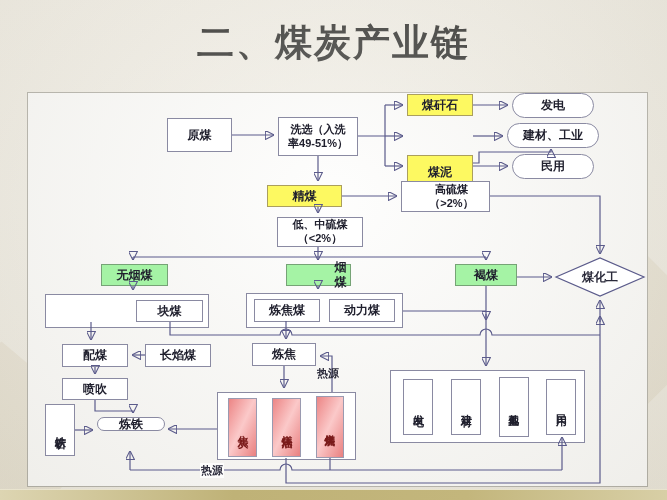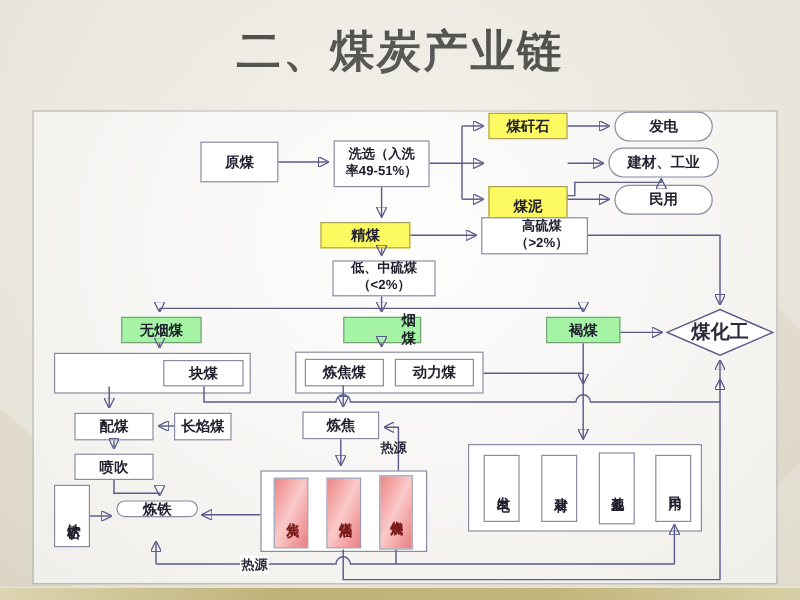--- a/index.html
+++ b/index.html
@@ -29,21 +29,21 @@
   .node{z-index:2;}
   .two{flex-direction:column;font-size:11px;align-items:center;}
   .yellow{background:var(--yellow,#fdf961);border-color:#ab9f5e;}
   .green{background:var(--green,#a5f3a5);border-color:#76a376;}
   .stadium{border-radius:999px;border-color:#8a8aa2;}
   .pink{background:linear-gradient(115deg,#ec8585,#fbc9c9 48%,#e98080);
         border-color:#9a9ab0;color:var(--pinktxt,#7a1b1b);font-weight:bold;}
   .vtext{writing-mode:vertical-rl;text-orientation:upright;letter-spacing:2px;line-height:1;}
   .overlabel{position:absolute;z-index:4;font-size:11px;font-weight:600;color:#2a2a3a;
         display:flex;align-items:center;justify-content:center;}
-  .diamond-label{font-size:16px;}
+  .diamond-label{font-size:12px;}
   .halo{background:#fdfdfc;padding:0 1px;}
 
   svg.wires{position:absolute;left:0;top:0;z-index:3;pointer-events:none;}
   svg.wires path{stroke:var(--line,#5b5b8b);stroke-width:1.2;fill:none;}
   svg.wires polygon.dshape{fill:#fff;stroke:var(--line,#5b5b8b);stroke-width:1.2;}
 </style>
 </head>
 <body>
 
 <div id="stage">
@@ -117,21 +117,21 @@
   <div class="node" style="left:254px;top:299px;width:66px;height:23px;">
       <span>炼焦煤</span>
     </div>
   <div class="node" style="left:62px;top:344px;width:66px;height:23px;">
       <span>配煤</span>
     </div>
 
   <div class="node" style="left:329px;top:299px;width:66px;height:23px;">
       <span>动力煤</span>
     </div>
-  <div class="node" style="left:145px;top:344px;width:48px;height:23px;">
+  <div class="node" style="left:145px;top:344px;width:66px;height:23px;">
       <span>长焰煤</span>
     </div>
   <div class="node" style="left:62px;top:378px;width:66px;height:22px;">
       <span>喷吹</span>
     </div>
   <div class="node" style="left:252px;top:343px;width:64px;height:23px;">
       <span>炼焦</span>
     </div>
 
   <div class="node" style="left:45px;top:404px;width:30px;height:52px;">

